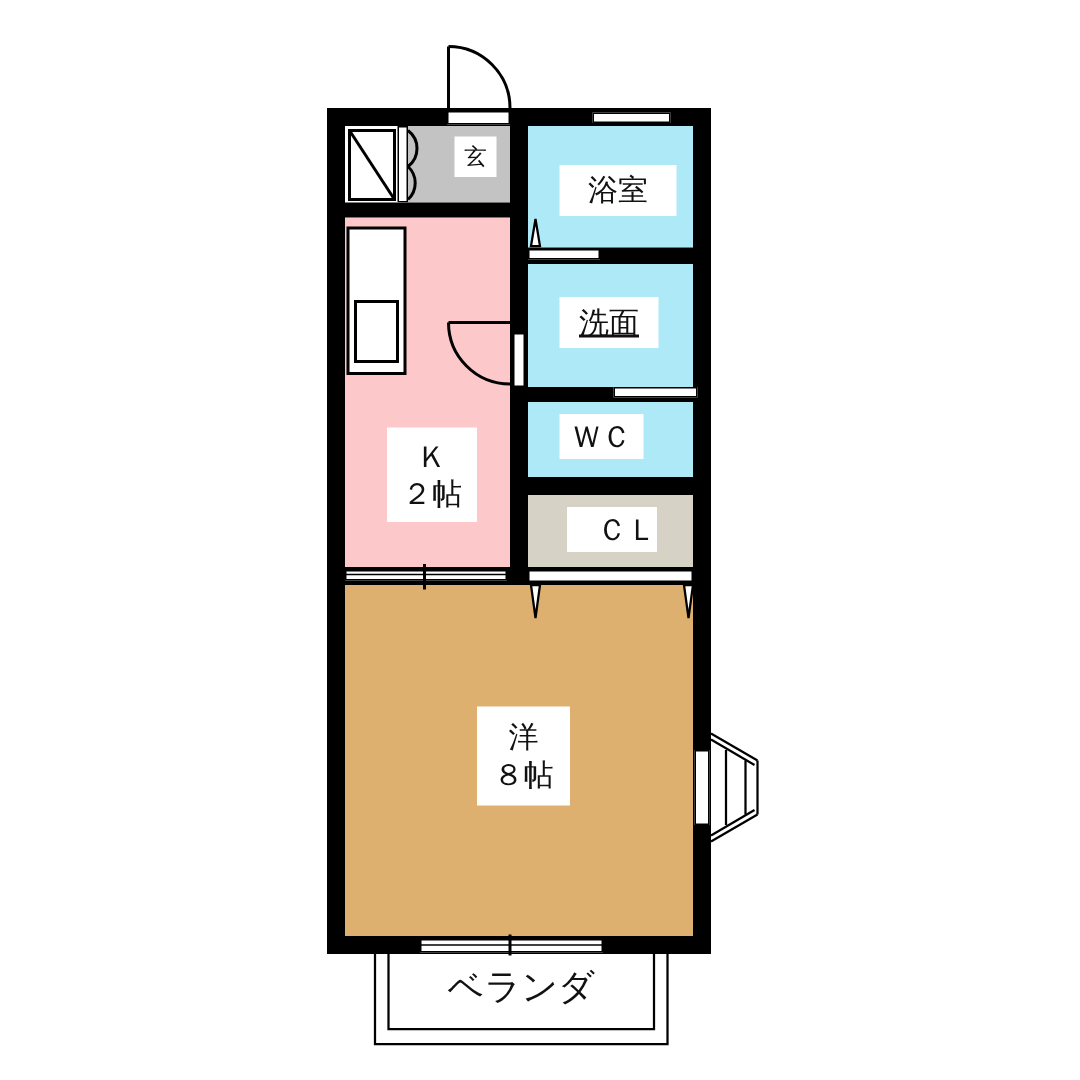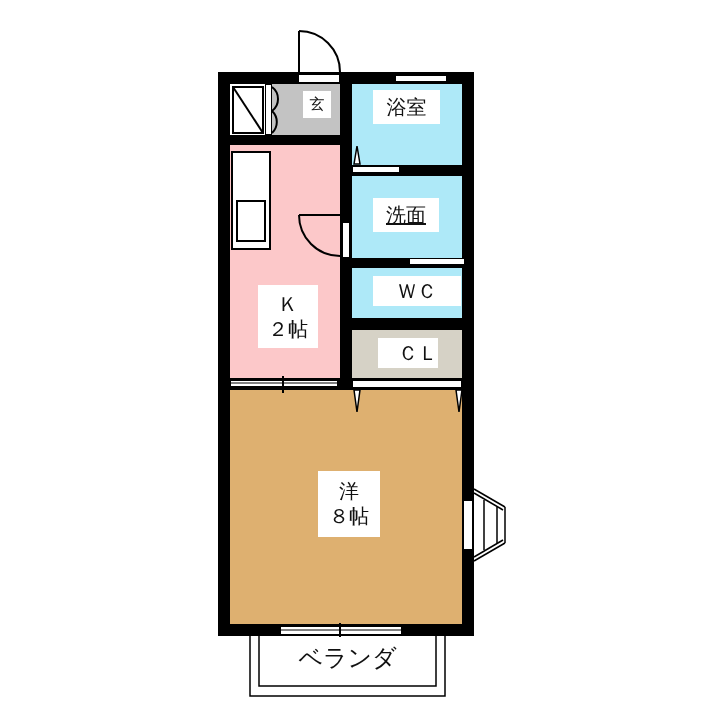--- a/index.html
+++ b/index.html
@@ -100,27 +100,27 @@
 
   <g fill="none" stroke="#000" stroke-width="1.5">
     <polyline points="250,636 250,696 445,696 445,636"></polyline>
     <polyline points="259,636 259,686 436,686 436,636"></polyline>
   </g>
 </svg>
 
 <div class="label" style="left:303px;top:91px;width:28px;height:27px;font-size:15px;">
   <span>玄</span>
 </div>
-<div class="label" style="left:373px;top:90px;width:67px;height:34px;font-family:Liberation Serif, serif;">
+<div class="label" style="left:373px;top:110px;width:78px;height:34px;font-family:Liberation Serif, serif;">
   <span>浴室</span>
 </div>
 <div class="label" style="left:373px;top:198px;width:66px;height:34px;text-decoration:underline;">
   <span>洗面</span>
 </div>
-<div class="label" style="left:373px;top:276px;width:88px;height:30px;">
+<div class="label" style="left:373px;top:276px;width:56px;height:30px;">
   <span>ＷＣ</span>
 </div>
 <div class="label" style="left:378px;top:338px;width:60px;height:30px;align-items:flex-end;">
   <span>ＣＬ</span>
 </div>
 <div class="label" style="left:258px;top:285px;width:60px;height:63px;">
   <span>Ｋ</span>
   <span>２帖</span>
 </div>
 <div class="label" style="left:318px;top:471px;width:62px;height:66px;">

